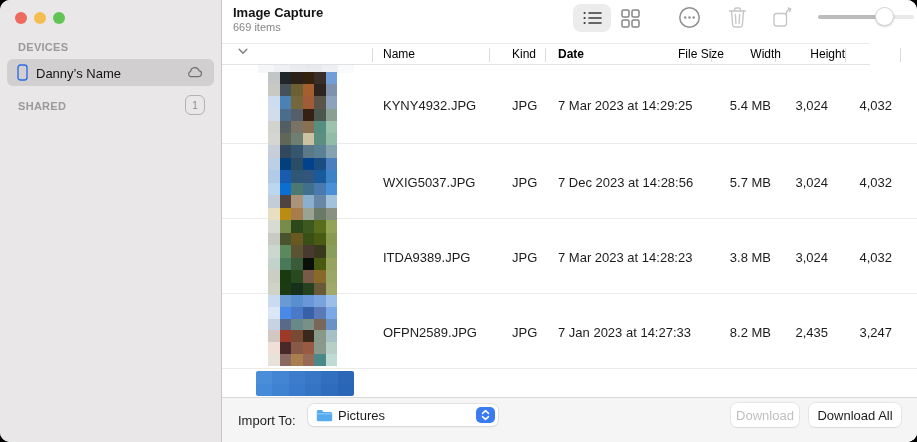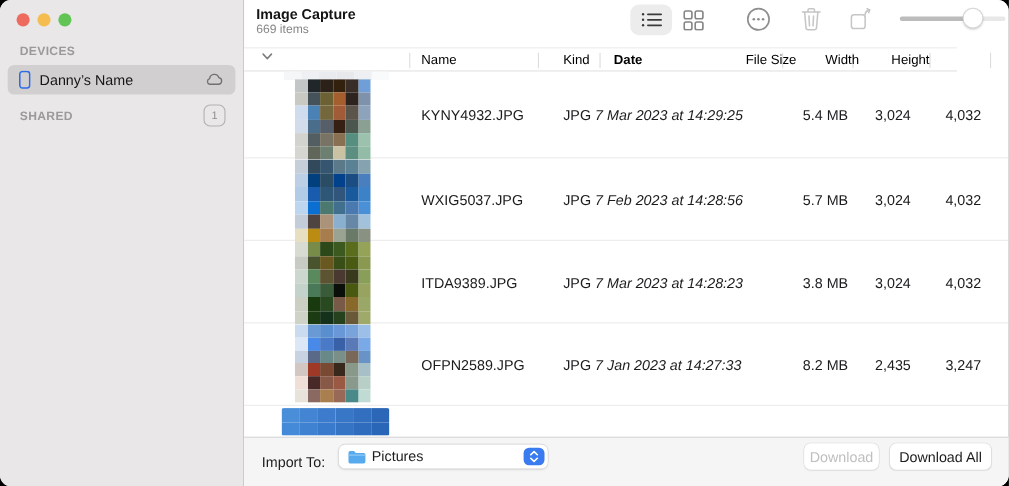--- a/index.html
+++ b/index.html
@@ -64,21 +64,21 @@
   .h-height { right:25px; }
   .hsep { position:absolute; top:4px; width:1px; height:14px; background:#dcdcdc; }
 
   
   .rows { position:absolute; left:0; top:66px; width:695px; height:331px; overflow:hidden; }
   .trow { position:absolute; left:0; width:695px; border-bottom:1px solid #ebebeb; }
   .trow span { position:absolute; top:50%; transform:translateY(-50%);
     font-size:13px; color:#1c1c1e; white-space:nowrap; }
   .c-name { left:161px; }
   .c-kind { left:290px; }
-  .c-date { left:319px;font-style:italic; }
+  .c-date { left:336px; }
   .c-size { right:146px; }
   .c-width { right:89px; }
   .c-height { right:25px; }
 
   
   .px { position:absolute; overflow:hidden; }
   .px div { width:100%; height:100%; }
   .thumb-top { left:36px; top:65px; width:96px; height:8px; }
   .thumb-1 { left:46px; top:72px; width:69px; height:73px; }
   .thumb-2 { left:46px; top:145px; width:69px; height:75px; }
@@ -222,21 +222,21 @@
         <span class="c-name">KYNY4932.JPG</span>
         <span class="c-kind">JPG</span>
         <span class="c-date">7 Mar 2023 at 14:29:25</span>
         <span class="c-size">5.4 MB</span>
         <span class="c-width">3,024</span>
         <span class="c-height">4,032</span>
       </div>
       <div class="trow" style="top:79px;height:74px;">
         <span class="c-name">WXIG5037.JPG</span>
         <span class="c-kind">JPG</span>
-        <span class="c-date">7 Feb 2023 at 14:28:56</span>
+        <span class="c-date">7 Dec 2023 at 14:28:56</span>
         <span class="c-size">5.7 MB</span>
         <span class="c-width">3,024</span>
         <span class="c-height">4,032</span>
       </div>
       <div class="trow" style="top:154px;height:74px;">
         <span class="c-name">ITDA9389.JPG</span>
         <span class="c-kind">JPG</span>
         <span class="c-date">7 Mar 2023 at 14:28:23</span>
         <span class="c-size">3.8 MB</span>
         <span class="c-width">3,024</span>

